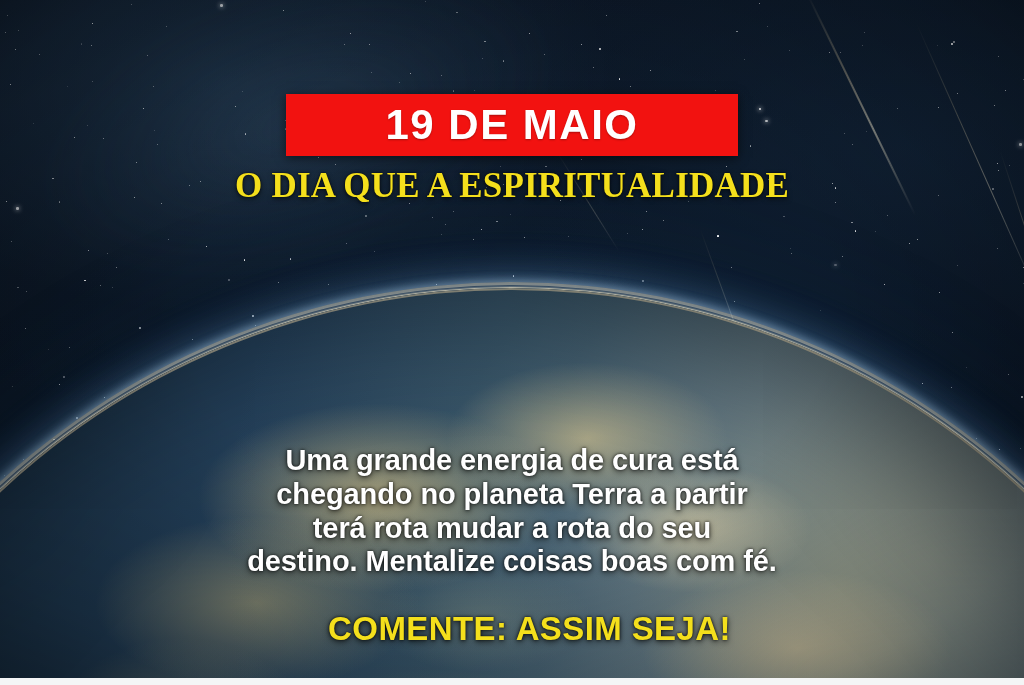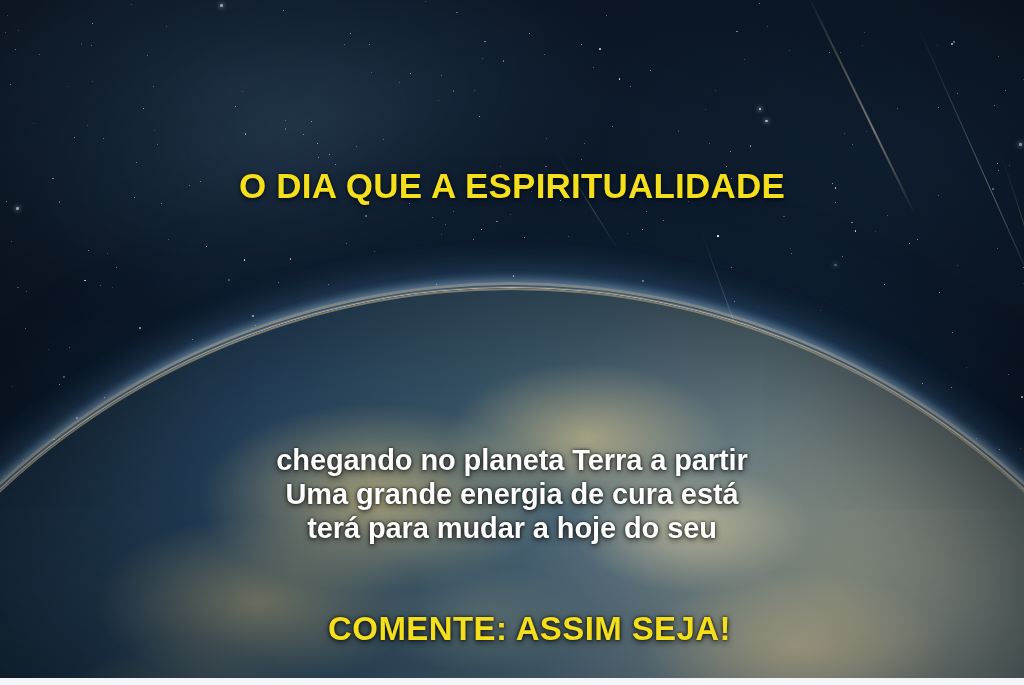--- a/index.html
+++ b/index.html
@@ -206,21 +206,21 @@
     color: #f4df1c;
     font-size: 35px;
     font-weight: bold;
     line-height: 1.16;
     letter-spacing: 0.2px;
     text-shadow:
       0 0 2px rgba(0,0,0,0.75),
       0 2px 5px rgba(0,0,0,0.60);
     padding: 0 40px;
   }
-  .headline .hl-line { display: block; white-space: nowrap; }
+  .headline .hl-line { display: block; white-space: nowrap; font-family: Liberation Serif, serif; }
 
   .body-copy {
     position: absolute;
     left: 0;
     right: 0;
     top: 444px;
     color: #ffffff;
     font-size: 29px;
     font-weight: bold;
     line-height: 1.165;
@@ -495,28 +495,32 @@
   <div class="planet-wrap">
     <div class="planet"></div>
     <div class="atmo"></div>
     <div class="atmo-warm"></div>
   </div>
 
   <div class="vignette"></div>
 
   <div class="content">
 
+    <div class="date-banner">
+      <span class="date-text">19 DE MAIO</span>
+    </div>
 
     <div class="headline">
       <span class="hl-line">O DIA QUE A ESPIRITUALIDADE</span>
     </div>
 
     <div class="body-copy">
+      <span class="bc-line">Uma grande energia de cura está</span>
       <span class="bc-line">chegando no planeta Terra a partir</span>
-      <span class="bc-line">Uma grande energia de cura está</span>
-      <span class="bc-line">terá para mudar a hoje do seu</span>
+      <span class="bc-line">terá rota mudar a rota do seu</span>
+      <span class="bc-line">destino. Mentalize coisas boas com fé.</span>
     </div>
 
     <div class="cta">COMENTE: ASSIM SEJA!</div>
   </div>
 
   <div class="bottom-strip"></div>
 </div>
 
 </body></html>

